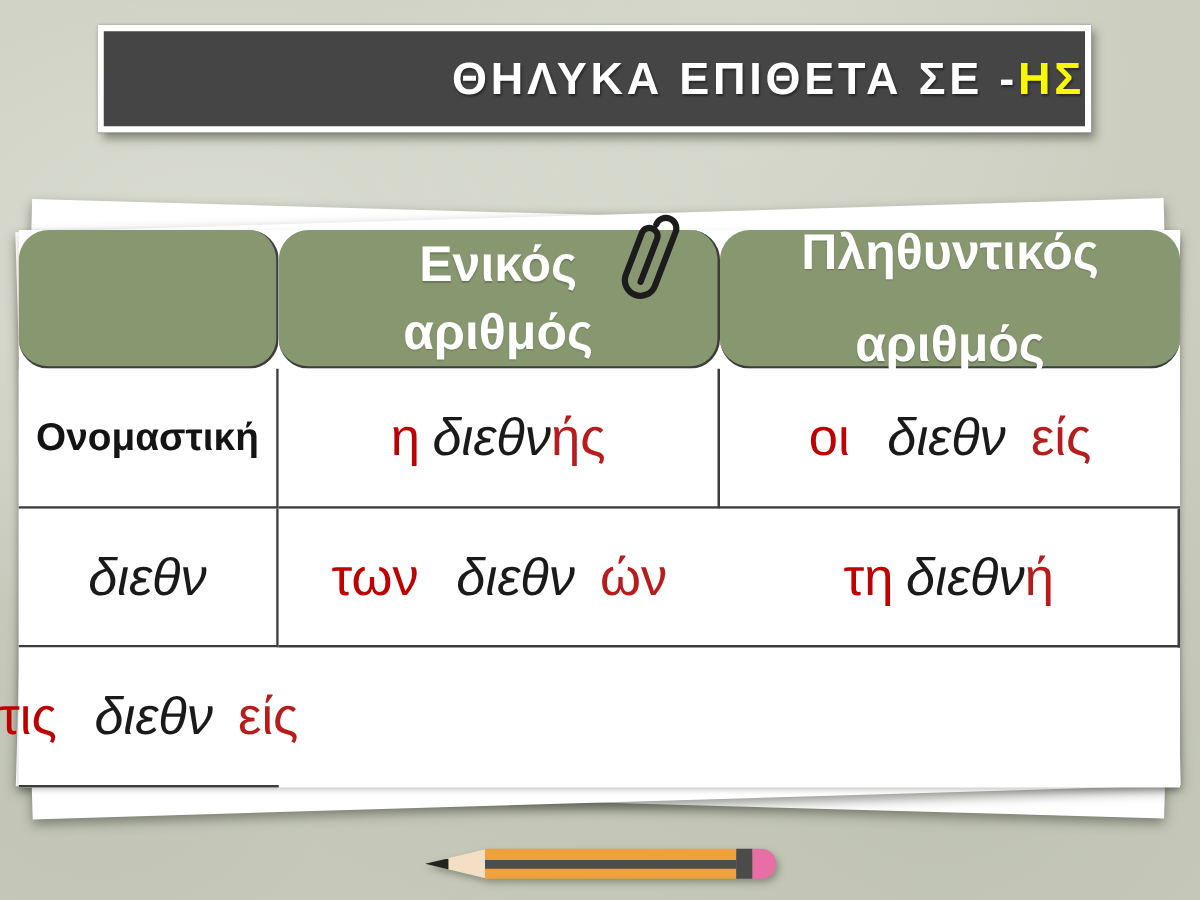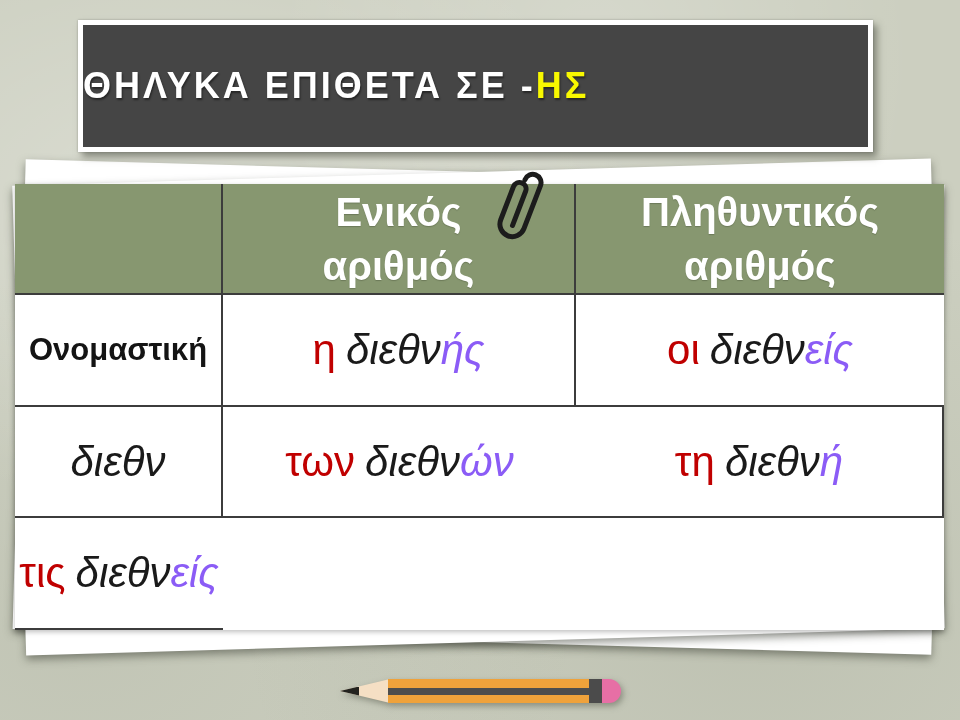--- a/index.html
+++ b/index.html
@@ -14,24 +14,24 @@
     background-color:#cccfc0;
     background-image:
       radial-gradient(ellipse at 18% 28%, rgba(255,255,255,0.28), transparent 42%),
       radial-gradient(ellipse at 78% 85%, rgba(118,124,104,0.16), transparent 48%),
       radial-gradient(ellipse at 62% 8%, rgba(255,255,255,0.20), transparent 38%),
       radial-gradient(ellipse at 8% 88%, rgba(118,124,104,0.12), transparent 40%);
   }
 
   
   .title-box {
-    position:absolute; left:78px; top:20px; width:795px; height:132px;
+    position:absolute; left:78px; top:20px; width:795px; height:86px;
     background:#454545; border:5px solid #ffffff;
     box-shadow:4px 5px 7px rgba(70,72,62,0.55), 0 0 2px rgba(0,0,0,0.25);
-    display:flex; align-items:center; justify-content:flex-start;
+    display:flex; align-items:center; justify-content:flex-end;
   }
   .title-text {
     font-size:36px; font-weight:bold; letter-spacing:3px;
     color:#ffffff; white-space:nowrap;
     text-shadow:1px 2px 2px rgba(0,0,0,0.45);
   }
   .title-text .hl { color:#f8f800; }
 
   
   .sheet {
@@ -51,31 +51,31 @@
     background:#ffffff;
     box-shadow:0 2px 5px rgba(0,0,0,0.25);
   }
   .cell {
     border-right:2px solid #3c3c3c;
     border-bottom:2px solid #3c3c3c;
     display:flex; flex-direction:column;
     align-items:center; justify-content:center;
     background:#ffffff;
   }
-  .cell.last-col { border-right:none; }
-  .cell.head { background:#879770; }
+  .cell.last-col { border-right:none;gap:20px; }
+  .cell.head { background:#879770;border-radius:24px; }
   .head-line {
     color:#ffffff; font-weight:bold; font-size:40px; line-height:54px;
     text-shadow:0 1px 1px rgba(60,70,45,0.35);
   }
   .case-cell { font-size:31px; font-weight:bold; color:#141414;text-align:center; }
   .form-cell { font-size:42px; color:#1a1a1a; flex-direction:row; white-space:nowrap; }
   .form-cell .article { color:#c00000; margin-right:0.24em; }
   .form-cell .stem { color:#1a1a1a;font-style:italic; }
-  .form-cell .ending { color:#8b5cf6;font-style:italic; }
+  .form-cell .ending { color:#b91c1c; }
 
   
   .paperclip {
     position:absolute; left:501px; top:163px; width:44px; height:90px;
     transform:rotate(21deg);
   }
 
   
   .pencil {
     position:absolute; left:338px; top:679px; width:283px; height:24px;

